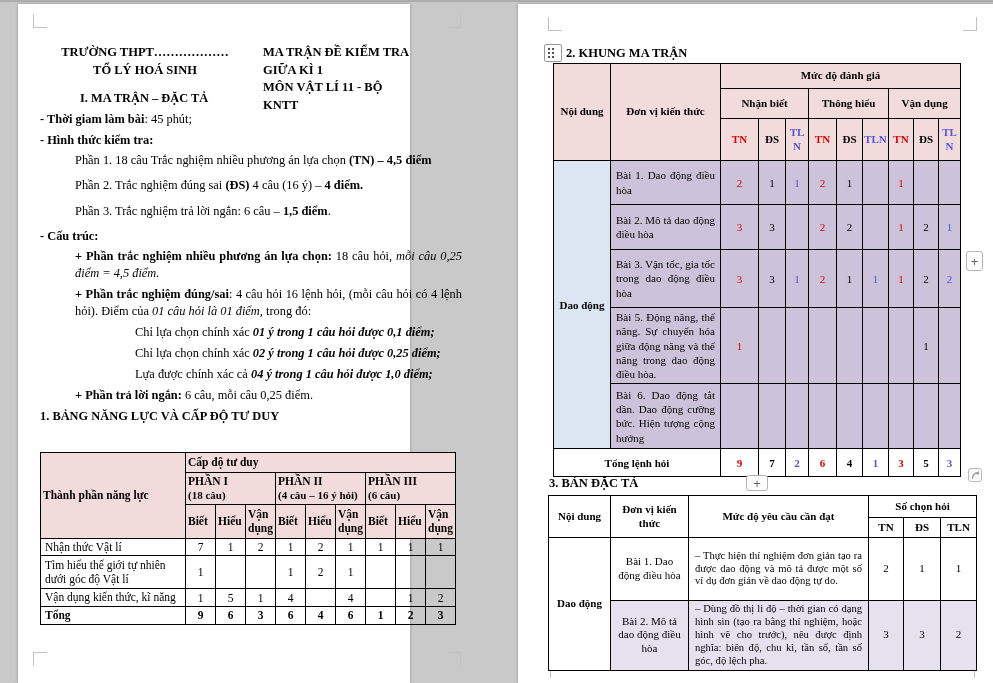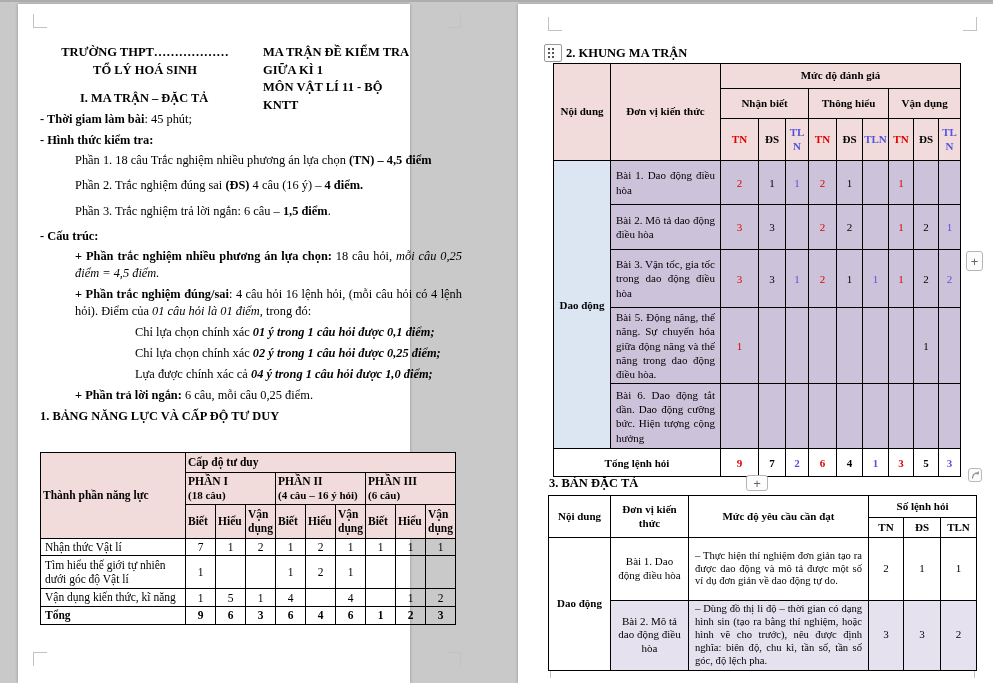--- a/index.html
+++ b/index.html
@@ -373,21 +373,21 @@
         <col style="width:180px;">
       <col style="width:35px;">
         <col style="width:37px;">
         <col style="width:36px;">
     </colgroup>
     <thead>
         <tr style="height: 22px;">
           <th rowspan="2">Nội dung</th>
           <th rowspan="2">Đơn vị kiến thức</th>
           <th rowspan="2">Mức độ yêu cầu cần đạt</th>
-          <th colspan="3">Số lệnh hỏi</th>
+          <th colspan="3">Số chọn hỏi</th>
         </tr>
         <tr style="height: 20px;">
           <th>TN</th>
           <th>ĐS</th>
           <th>TLN</th>
         </tr>
       </thead>
     <tbody>
         <tr style="height: 63px;">
           <td class="topic topic-skip" rowspan="2">Dao động</td>

